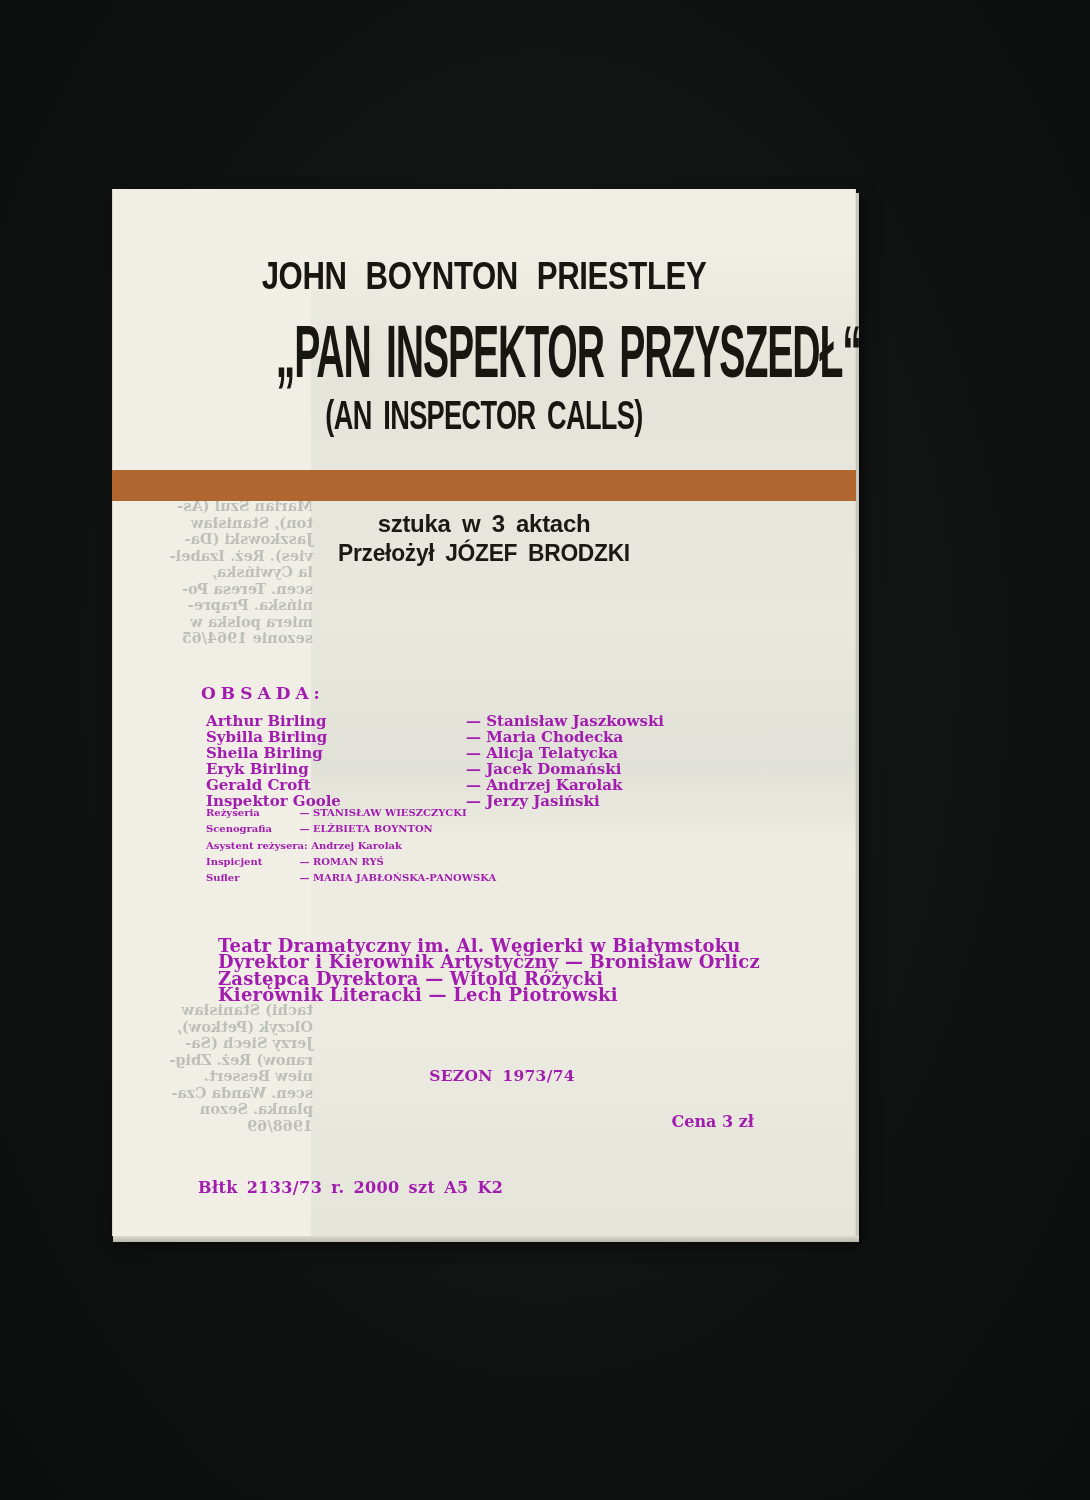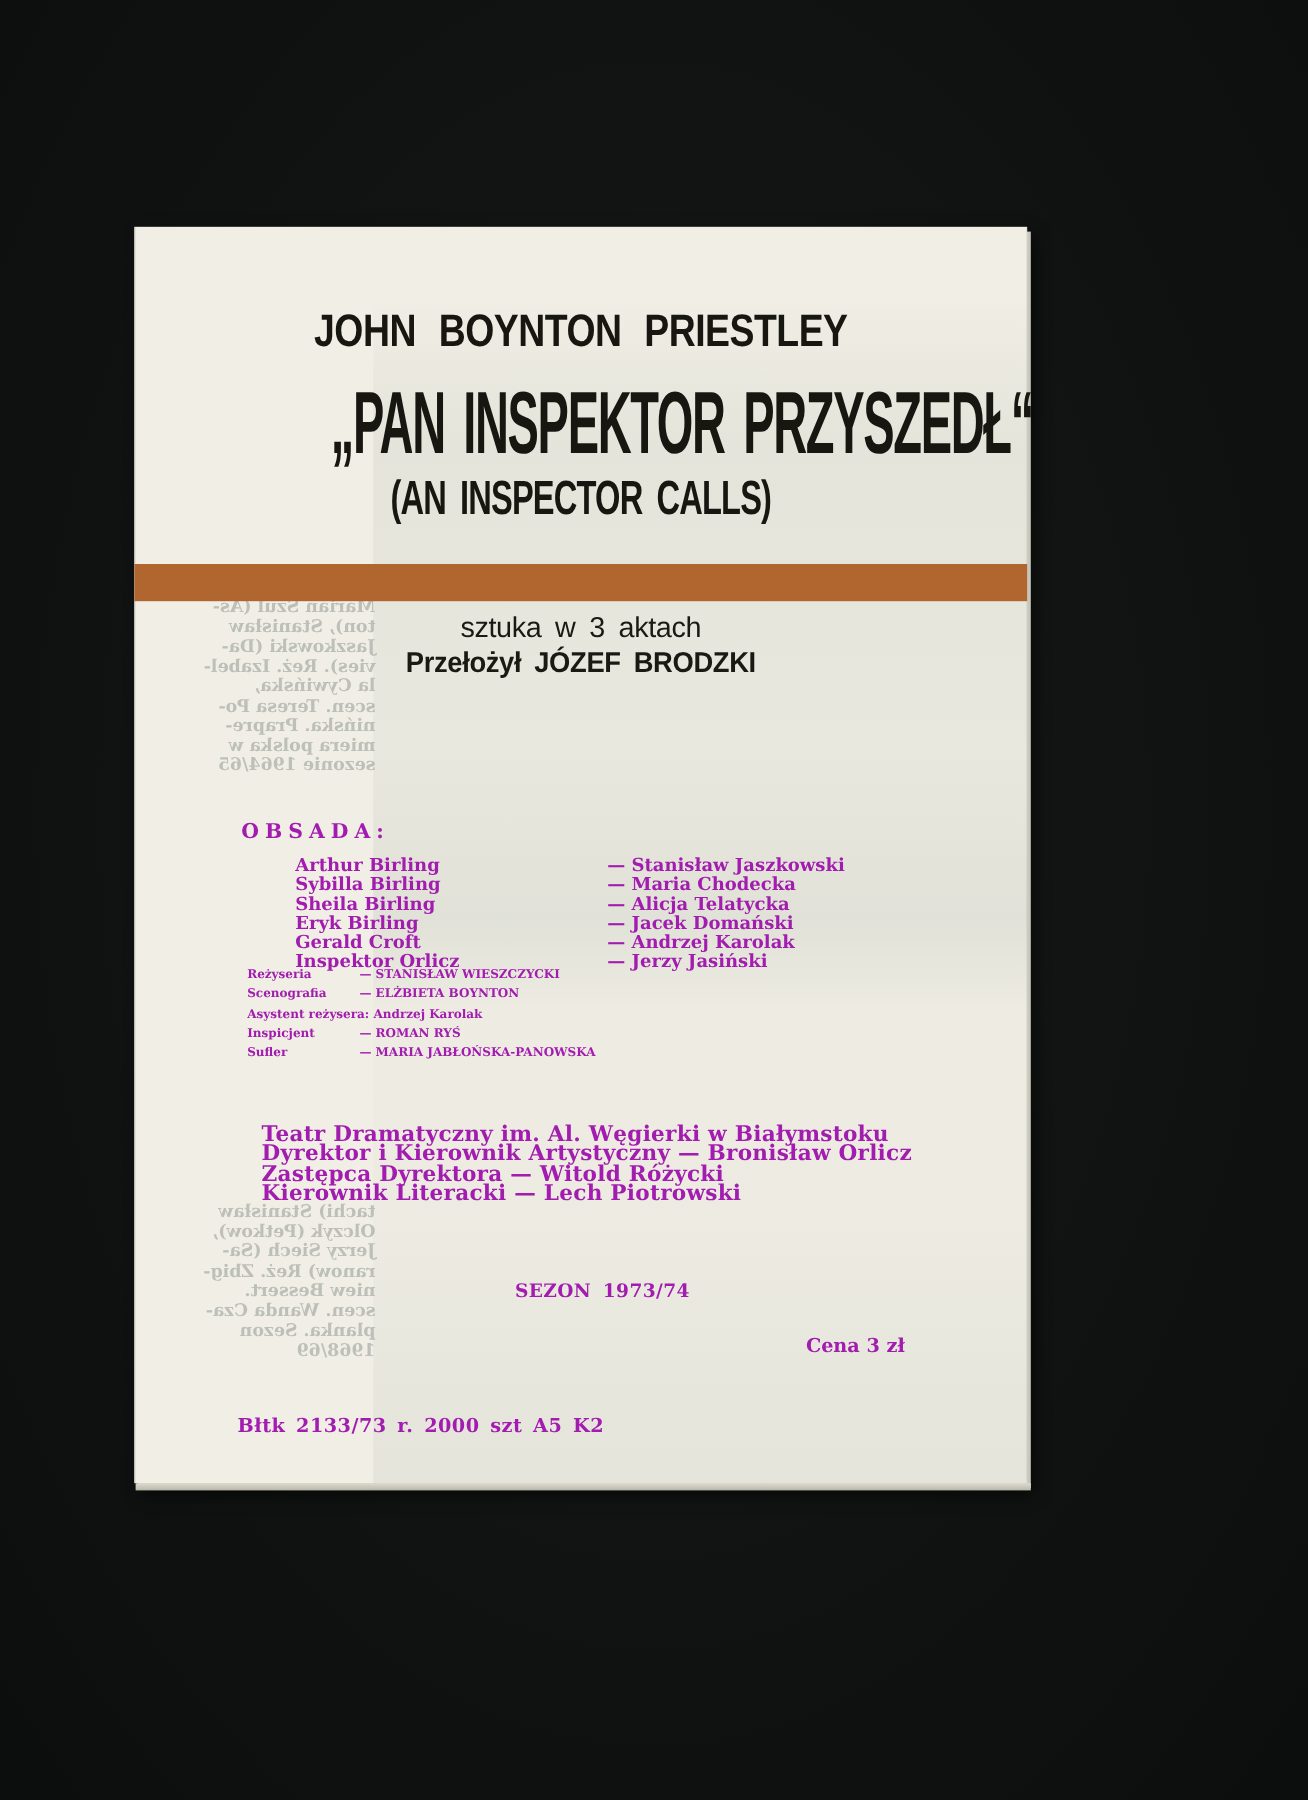--- a/index.html
+++ b/index.html
@@ -71,37 +71,37 @@
     font-weight:bold;font-size:40px;line-height:40px;white-space:nowrap;
     letter-spacing:-1px;word-spacing:7px;color:#171611;
     transform:scaleX(0.68);
   }
   .band{
     position:absolute;left:0;top:281px;width:744px;height:31px;z-index:2;
     background:linear-gradient(#b56c33,#ab6029);
   }
   .sub1{
     position:absolute;left:0;right:0;top:323px;text-align:center;
-    font-weight:normal;font-size:24px;line-height:24px;
+    font-weight:bold;font-size:24px;line-height:24px;
     letter-spacing:-0.3px;word-spacing:5px;color:#1a1914;
   }
   .sub2{
     position:absolute;left:0;right:0;top:351px;text-align:center;
     font-weight:bold;font-size:24px;line-height:26px;
     letter-spacing:-0.3px;word-spacing:5px;color:#1a1914;
     transform:scaleX(0.95);
   }
   .serif{font-family:"DejaVu Serif",serif;font-weight:bold;color:#a21caf;}
   .obsada{
     position:absolute;left:89px;top:495px;
     font-size:17px;line-height:18px;letter-spacing:5px;
   }
   .cast{position:absolute;left:94px;top:524px;font-size:15px;line-height:16.1px;}
   .cast-row{white-space:nowrap;}
-  .cast-role{display:inline-block;width:260px;margin-left:40px;}
+  .cast-role{display:inline-block;width:260px;}
   .credits{position:absolute;left:94px;top:616px;font-size:10px;line-height:16.3px;}
   .credit-row{white-space:nowrap;}
   .credit-label{display:inline-block;min-width:90px;}
   .theatre{position:absolute;left:106px;top:749px;font-size:18px;line-height:16.3px;letter-spacing:0.2px;}
   .theatre-row{white-space:nowrap;}
   .season{
     position:absolute;left:0;right:0;top:877px;text-align:center;
     font-size:15.5px;word-spacing:4px;letter-spacing:0.3px;margin-left:36px;
   }
   .price{position:absolute;right:102px;top:923px;font-size:16px;}
@@ -156,21 +156,21 @@
       <div class="cast-row">
         <span class="cast-role">Sheila Birling</span><span>— Alicja Telatycka</span>
       </div>
       <div class="cast-row">
         <span class="cast-role">Eryk Birling</span><span>— Jacek Domański</span>
       </div>
       <div class="cast-row">
         <span class="cast-role">Gerald Croft</span><span>— Andrzej Karolak</span>
       </div>
       <div class="cast-row">
-        <span class="cast-role">Inspektor Orlicz</span><span>— Jerzy Jasiński</span>
+        <span class="cast-role">Inspektor Goole</span><span>— Jerzy Jasiński</span>
       </div>
     </div>
 
     <div class="ink serif credits">
       <div class="credit-row">
         <span class="credit-label">Reżyseria</span> <span>— STANISŁAW WIESZCZYCKI</span>
       </div>
       <div class="credit-row">
         <span class="credit-label">Scenografia</span> <span>— ELŻBIETA BOYNTON</span>
       </div>

